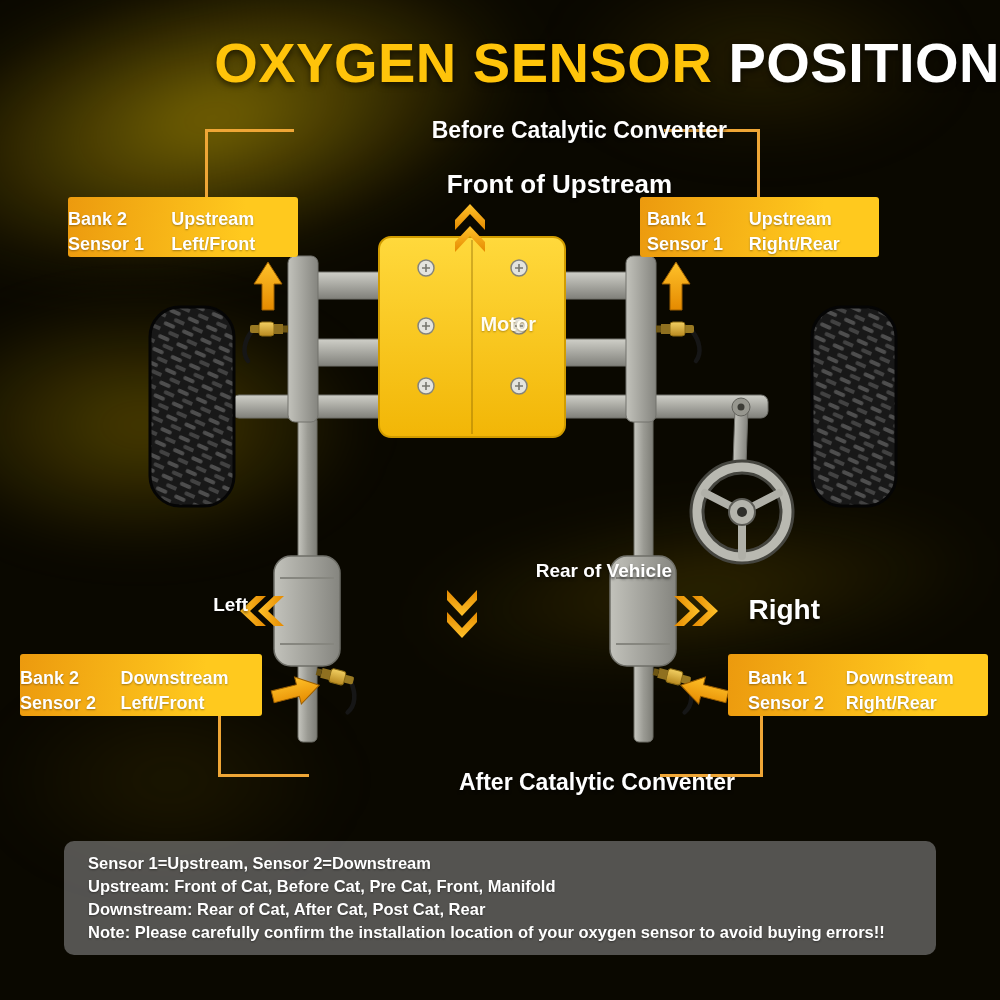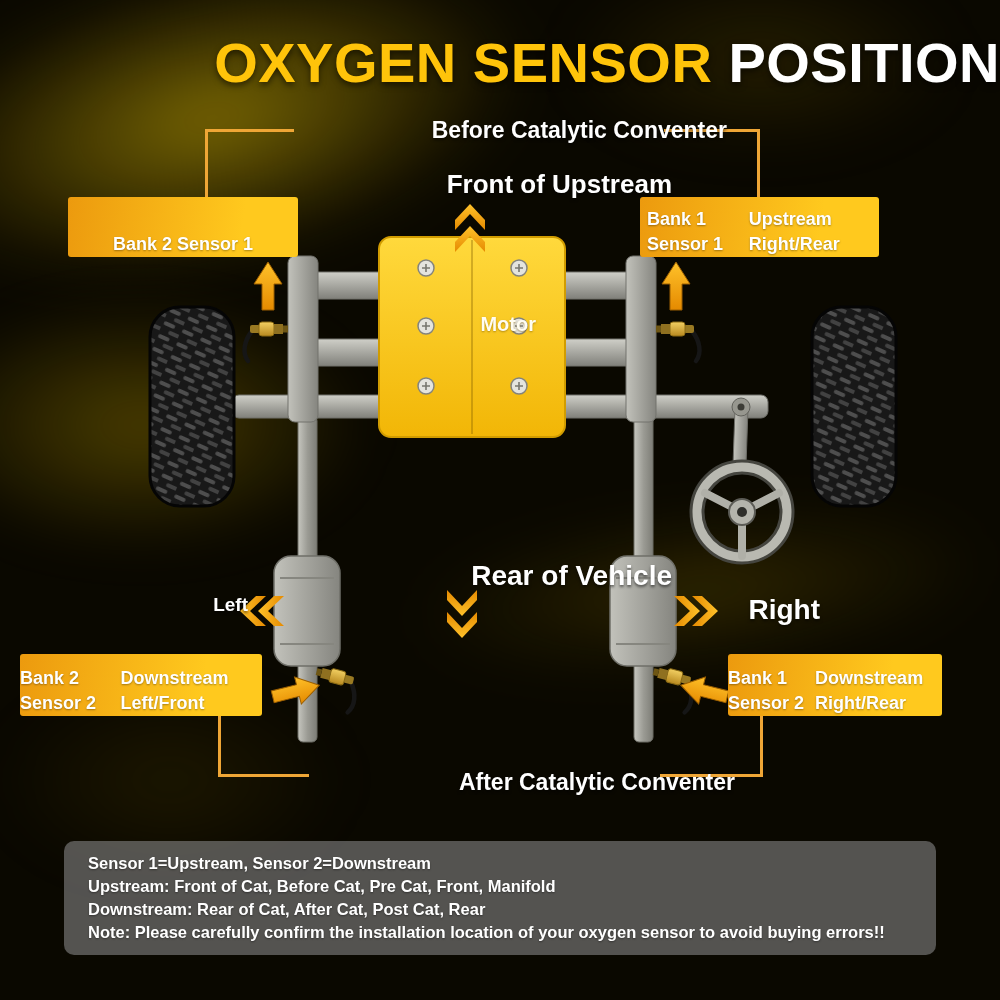--- a/index.html
+++ b/index.html
@@ -21,34 +21,34 @@
   #title{position:absolute;top:30px;left:0;width:100%;margin:0;text-align:right;
          font-size:56px;font-weight:800;letter-spacing:.5px;color:#fff;z-index:3;
          text-shadow:0 3px 6px rgba(0,0,0,.55);}
   #title .hl{color:#ffc40a;}
 
   .h-label{position:absolute;color:#fff;font-weight:700;z-index:3;text-align:right;
            text-shadow:0 2px 3px rgba(0,0,0,.55);}
   #before-cat{top:117px;left:227px;width:500px;font-size:23px;}
   #after-cat{top:757px;left:235px;width:500px;font-size:23px;margin-top:12px;}
   #front-label{top:169px;left:272px;width:400px;font-size:26px;}
-  #rear-label{top:560px;left:272px;width:400px;font-size:28px;}
+  #rear-label{top:560px;left:272px;width:400px;font-size:19px;}
   #left-label{top:594px;left:158px;width:90px;font-size:19px;}
   #right-label{top:594px;left:700px;width:120px;font-size:28px;}
   #motor-label{top:313px;left:380px;width:156px;font-size:20px;color:#fffdf2;
                text-shadow:0 1px 2px rgba(120,85,0,.55);}
 
   .sensor-box{position:absolute;display:flex;flex-direction:row;justify-content:center;
               align-items:flex-end;background:linear-gradient(98deg,#ec9a0e,#ffc91e 75%);
               color:#fff;font-weight:700;font-size:18px;line-height:1.4;border-radius:3px;
               text-shadow:0 1px 2px rgba(0,0,0,.35);z-index:3;}
   #box-b2s1{left:68px;top:197px;width:230px;height:60px;}
   #box-b1s1{left:640px;top:197px;width:232px;height:60px;padding-left:7px;}
   #box-b2s2{left:20px;top:654px;width:242px;height:62px;}
-  #box-b1s2{left:728px;top:654px;width:214px;height:62px;}
+  #box-b1s2{left:728px;top:654px;width:240px;height:62px;padding-left:20px;}
 
   .bracket{position:absolute;z-index:3;}
   #bracket-tl{left:205px;top:129px;width:86px;height:68px;border-left:3px solid #efa636;border-top:3px solid #efa636;}
   #bracket-tr{left:664px;top:129px;width:93px;height:68px;border-right:3px solid #efa636;border-top:3px solid #efa636;}
   #bracket-bl{left:218px;top:716px;width:88px;height:58px;border-left:3px solid #efa636;border-bottom:3px solid #efa636;}
   #bracket-br{left:660px;top:716px;width:100px;height:58px;border-right:3px solid #efa636;border-bottom:3px solid #efa636;}
 
   #notes-panel{position:absolute;left:64px;top:833px;width:872px;height:114px;box-sizing:border-box;
                background:rgba(138,138,138,.58);border-radius:10px;padding:11px 24px;z-index:3;
                color:#fff;font-size:16.5px;font-weight:700;line-height:23px;
@@ -217,20 +217,21 @@
   <div class="h-label" id="before-cat">Before Catalytic Conventer</div>
   <div class="h-label" id="front-label">Front of Upstream</div>
   <div class="h-label" id="rear-label">Rear of Vehicle</div>
   <div class="h-label" id="left-label">Left</div>
   <div class="h-label" id="right-label">Right</div>
   <div class="h-label" id="after-cat">After Catalytic Conventer</div>
   <div class="h-label" id="motor-label">Motor</div>
 
   <div class="sensor-box" id="box-b2s1">
     <span>Bank 2 Sensor 1</span>
+    <span>Upstream Left/Front</span>
   </div>
   <div class="sensor-box" id="box-b1s1">
     <span>Bank 1 Sensor 1</span>
     <span>Upstream Right/Rear</span>
   </div>
   <div class="sensor-box" id="box-b2s2">
     <span>Bank 2 Sensor 2</span>
     <span>Downstream Left/Front</span>
   </div>
   <div class="sensor-box" id="box-b1s2">

